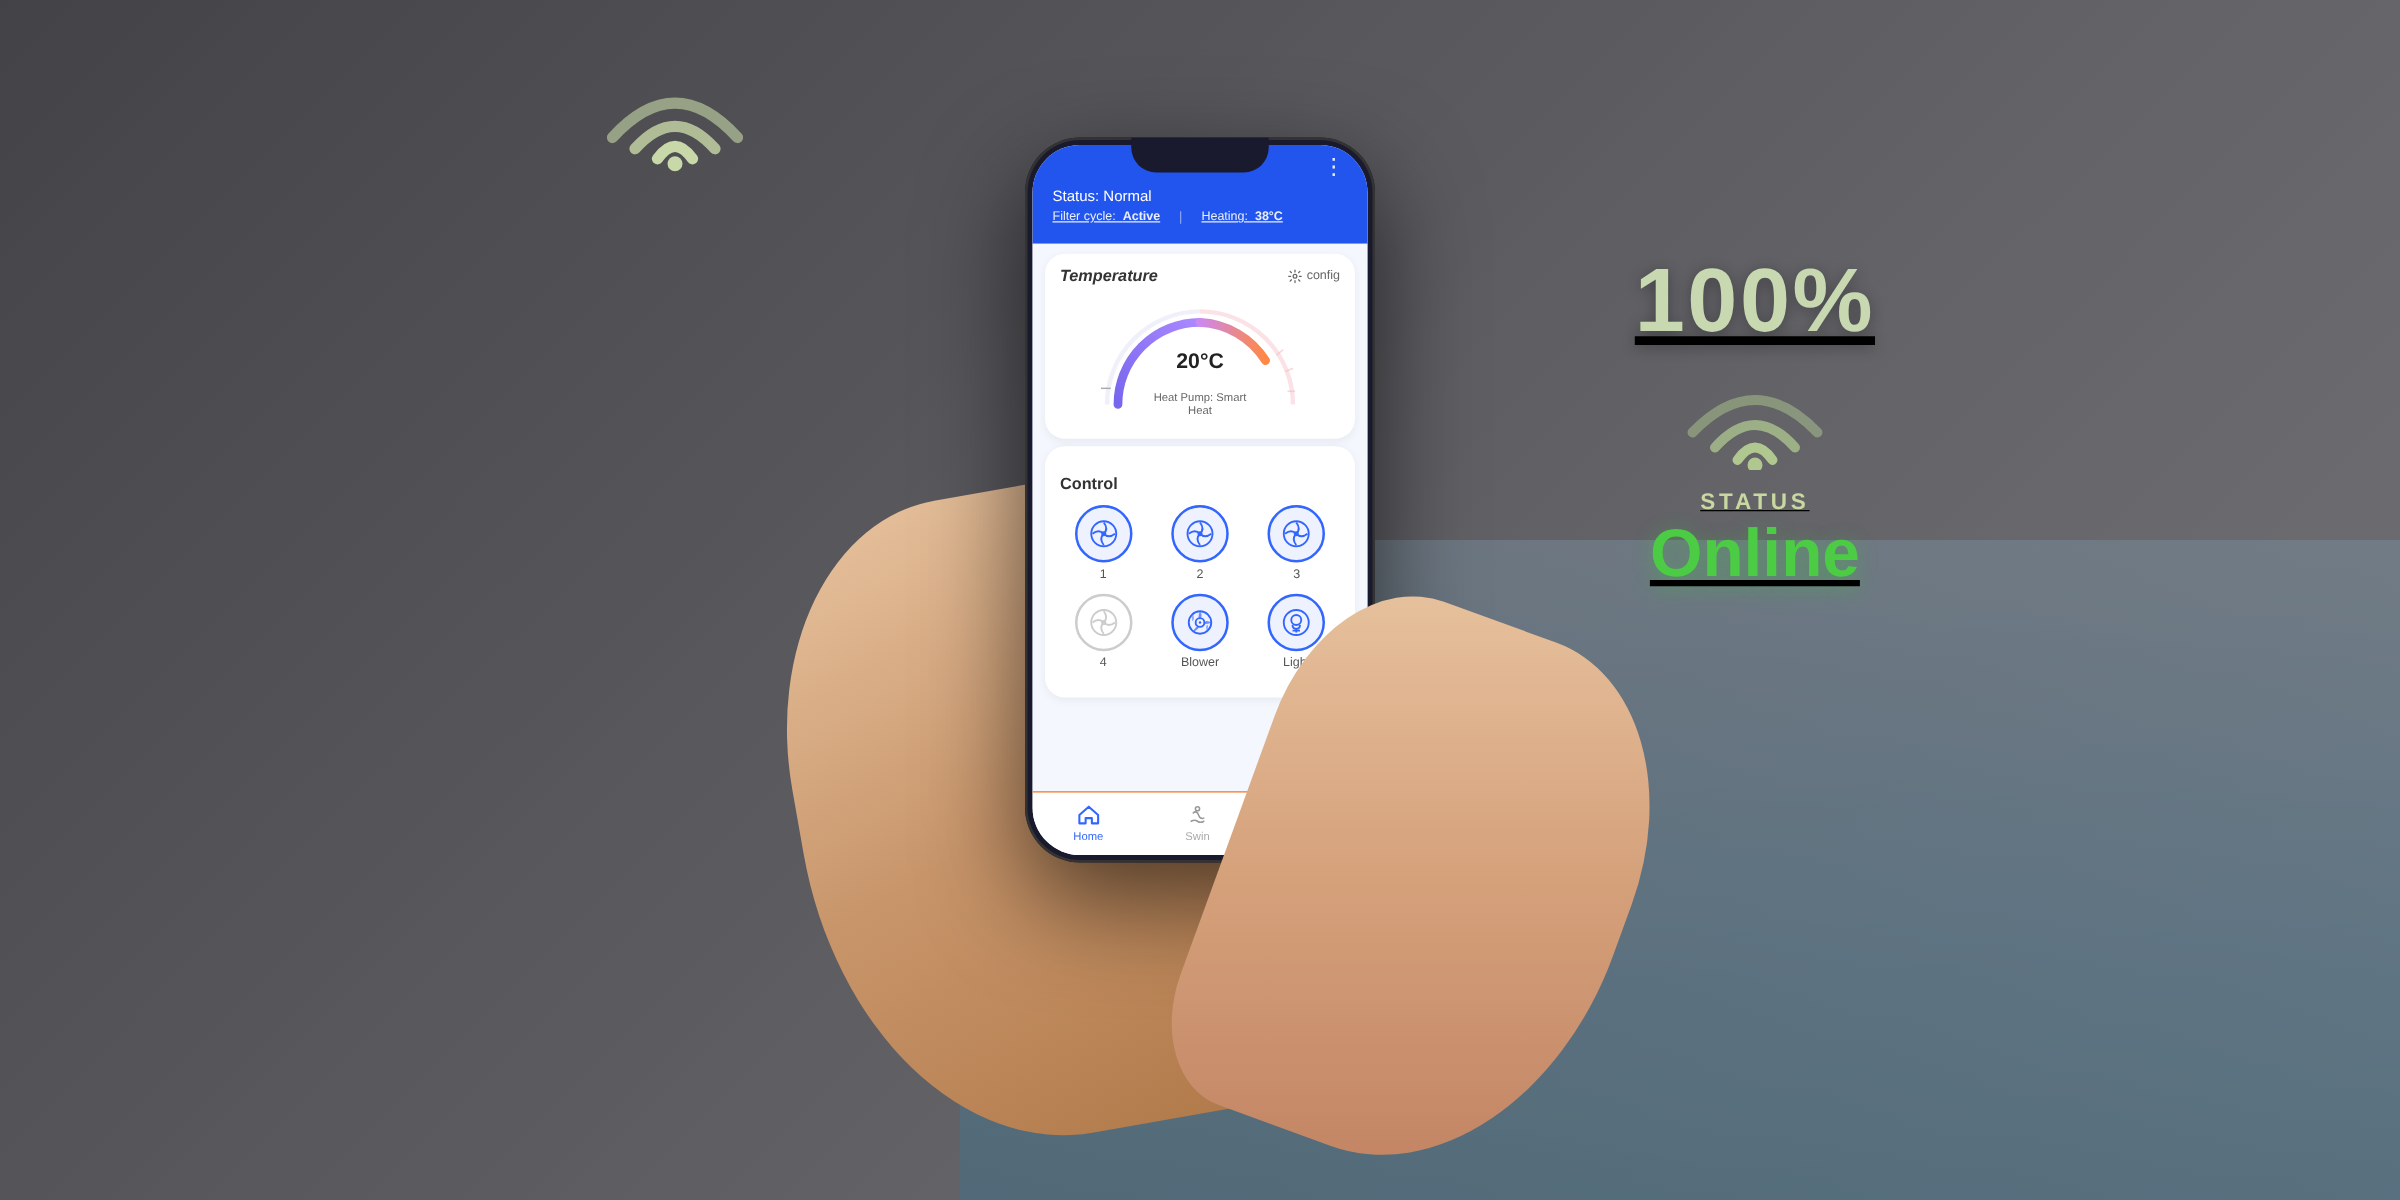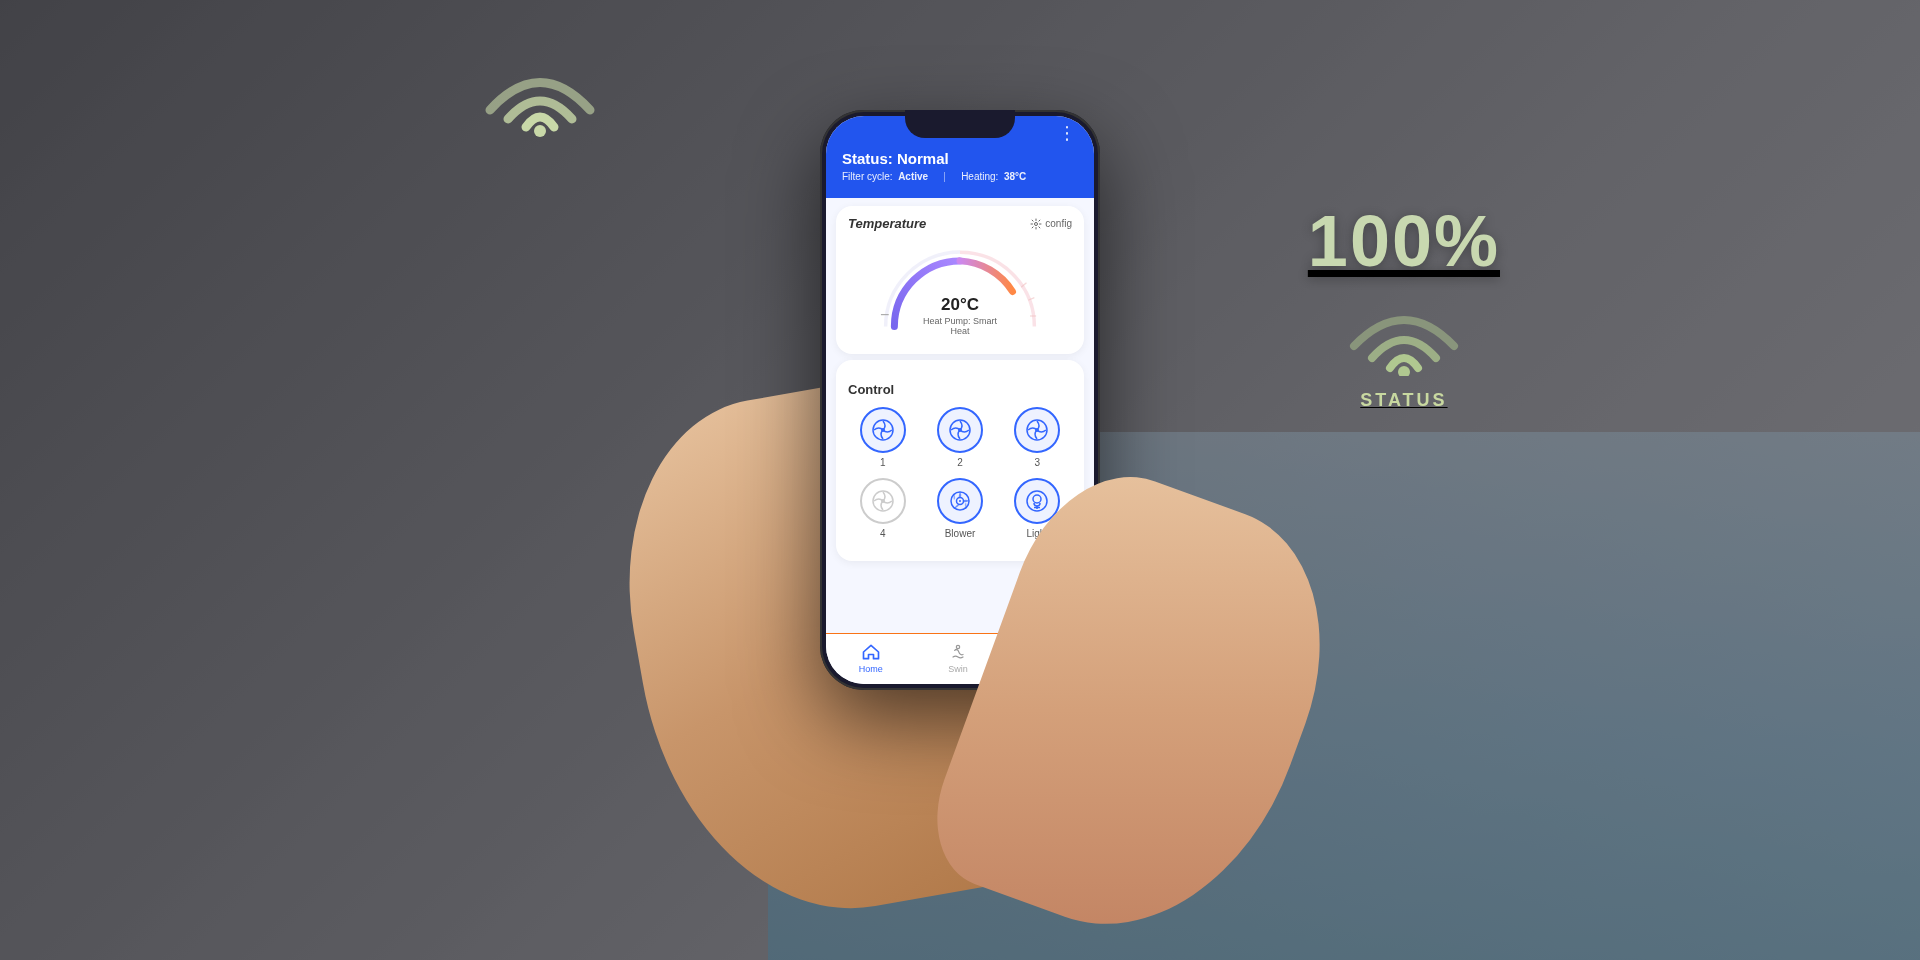--- a/index.html
+++ b/index.html
@@ -173,22 +173,22 @@
       background: #2255ee;
       padding: 6px 16px 16px;
       color: white;
     }
     .app-header-top {
       display: flex;
       justify-content: flex-end;
       margin-bottom: 6px;
     }
     .dots { font-size: 18px; letter-spacing: 2px; color: rgba(255,255,255,0.9); }
-    .status-normal { font-size: 15px; font-weight: 700; margin-bottom: 4px; }
-    .status-detail { font-size: 10px; opacity: 0.9; display: flex; gap: 16px; align-items: center; }
+    .status-normal { font-size: 12px; font-weight: 400; margin-bottom: 4px; }
+    .status-detail { font-size: 10px; opacity: 0.9; display: flex; gap: 16px; align-items: center; text-decoration: underline; }
     .status-divider { width: 1px; height: 10px; background: rgba(255,255,255,0.5); }
 
     
     .app-content {
       flex: 1;
       background: #f5f7ff;
       overflow: hidden;
       display: flex;
       flex-direction: column;
     }
@@ -219,21 +219,21 @@
     }
     .gauge-svg { width: 100%; height: 100%; }
 
     .gauge-center {
       position: absolute;
       bottom: 8px; left: 50%;
       transform: translateX(-50%);
       text-align: center;
     }
     .gauge-temp { font-size: 17px; font-weight: 700; color: #222; }
-    .gauge-sub { font-size: 9px; color: #666; margin-top: 1px; }
+    .gauge-sub { font-size: 9px; color: #666; margin-top: 14px; }
     .gauge-minus {
       position: absolute;
       left: 10px; bottom: 20px;
       font-size: 16px; color: #aaa; font-weight: 300;
     }
 
     
     .control-section {
       background: white;
       margin: 0 10px 6px;
@@ -305,20 +305,21 @@
     <div class="status-100">100%</div>
     <div class="status-wifi">
       <svg viewBox="0 0 120 90">
         <path class="wifi-arc" d="M10,60 Q60,8 110,60" stroke="#b0c890" stroke-width="8" fill="none" opacity="0.5"></path>
         <path class="wifi-arc" d="M28,72 Q60,36 92,72" stroke="#b0c890" stroke-width="8" fill="none" opacity="0.75"></path>
         <path class="wifi-arc" d="M46,82 Q60,62 74,82" stroke="#b0c890" stroke-width="8" fill="none"></path>
         <circle cx="60" cy="86" r="6" fill="#b0c890"></circle>
       </svg>
     </div>
     <div class="status-label">STATUS</div>
+    <div class="status-online">Online</div>
   </div>
 
   <div class="phone-hands">
 
     <div class="hand-back"></div>
 
     <div class="phone">
       <div class="phone-notch"></div>
 
       <div class="phone-screen">

